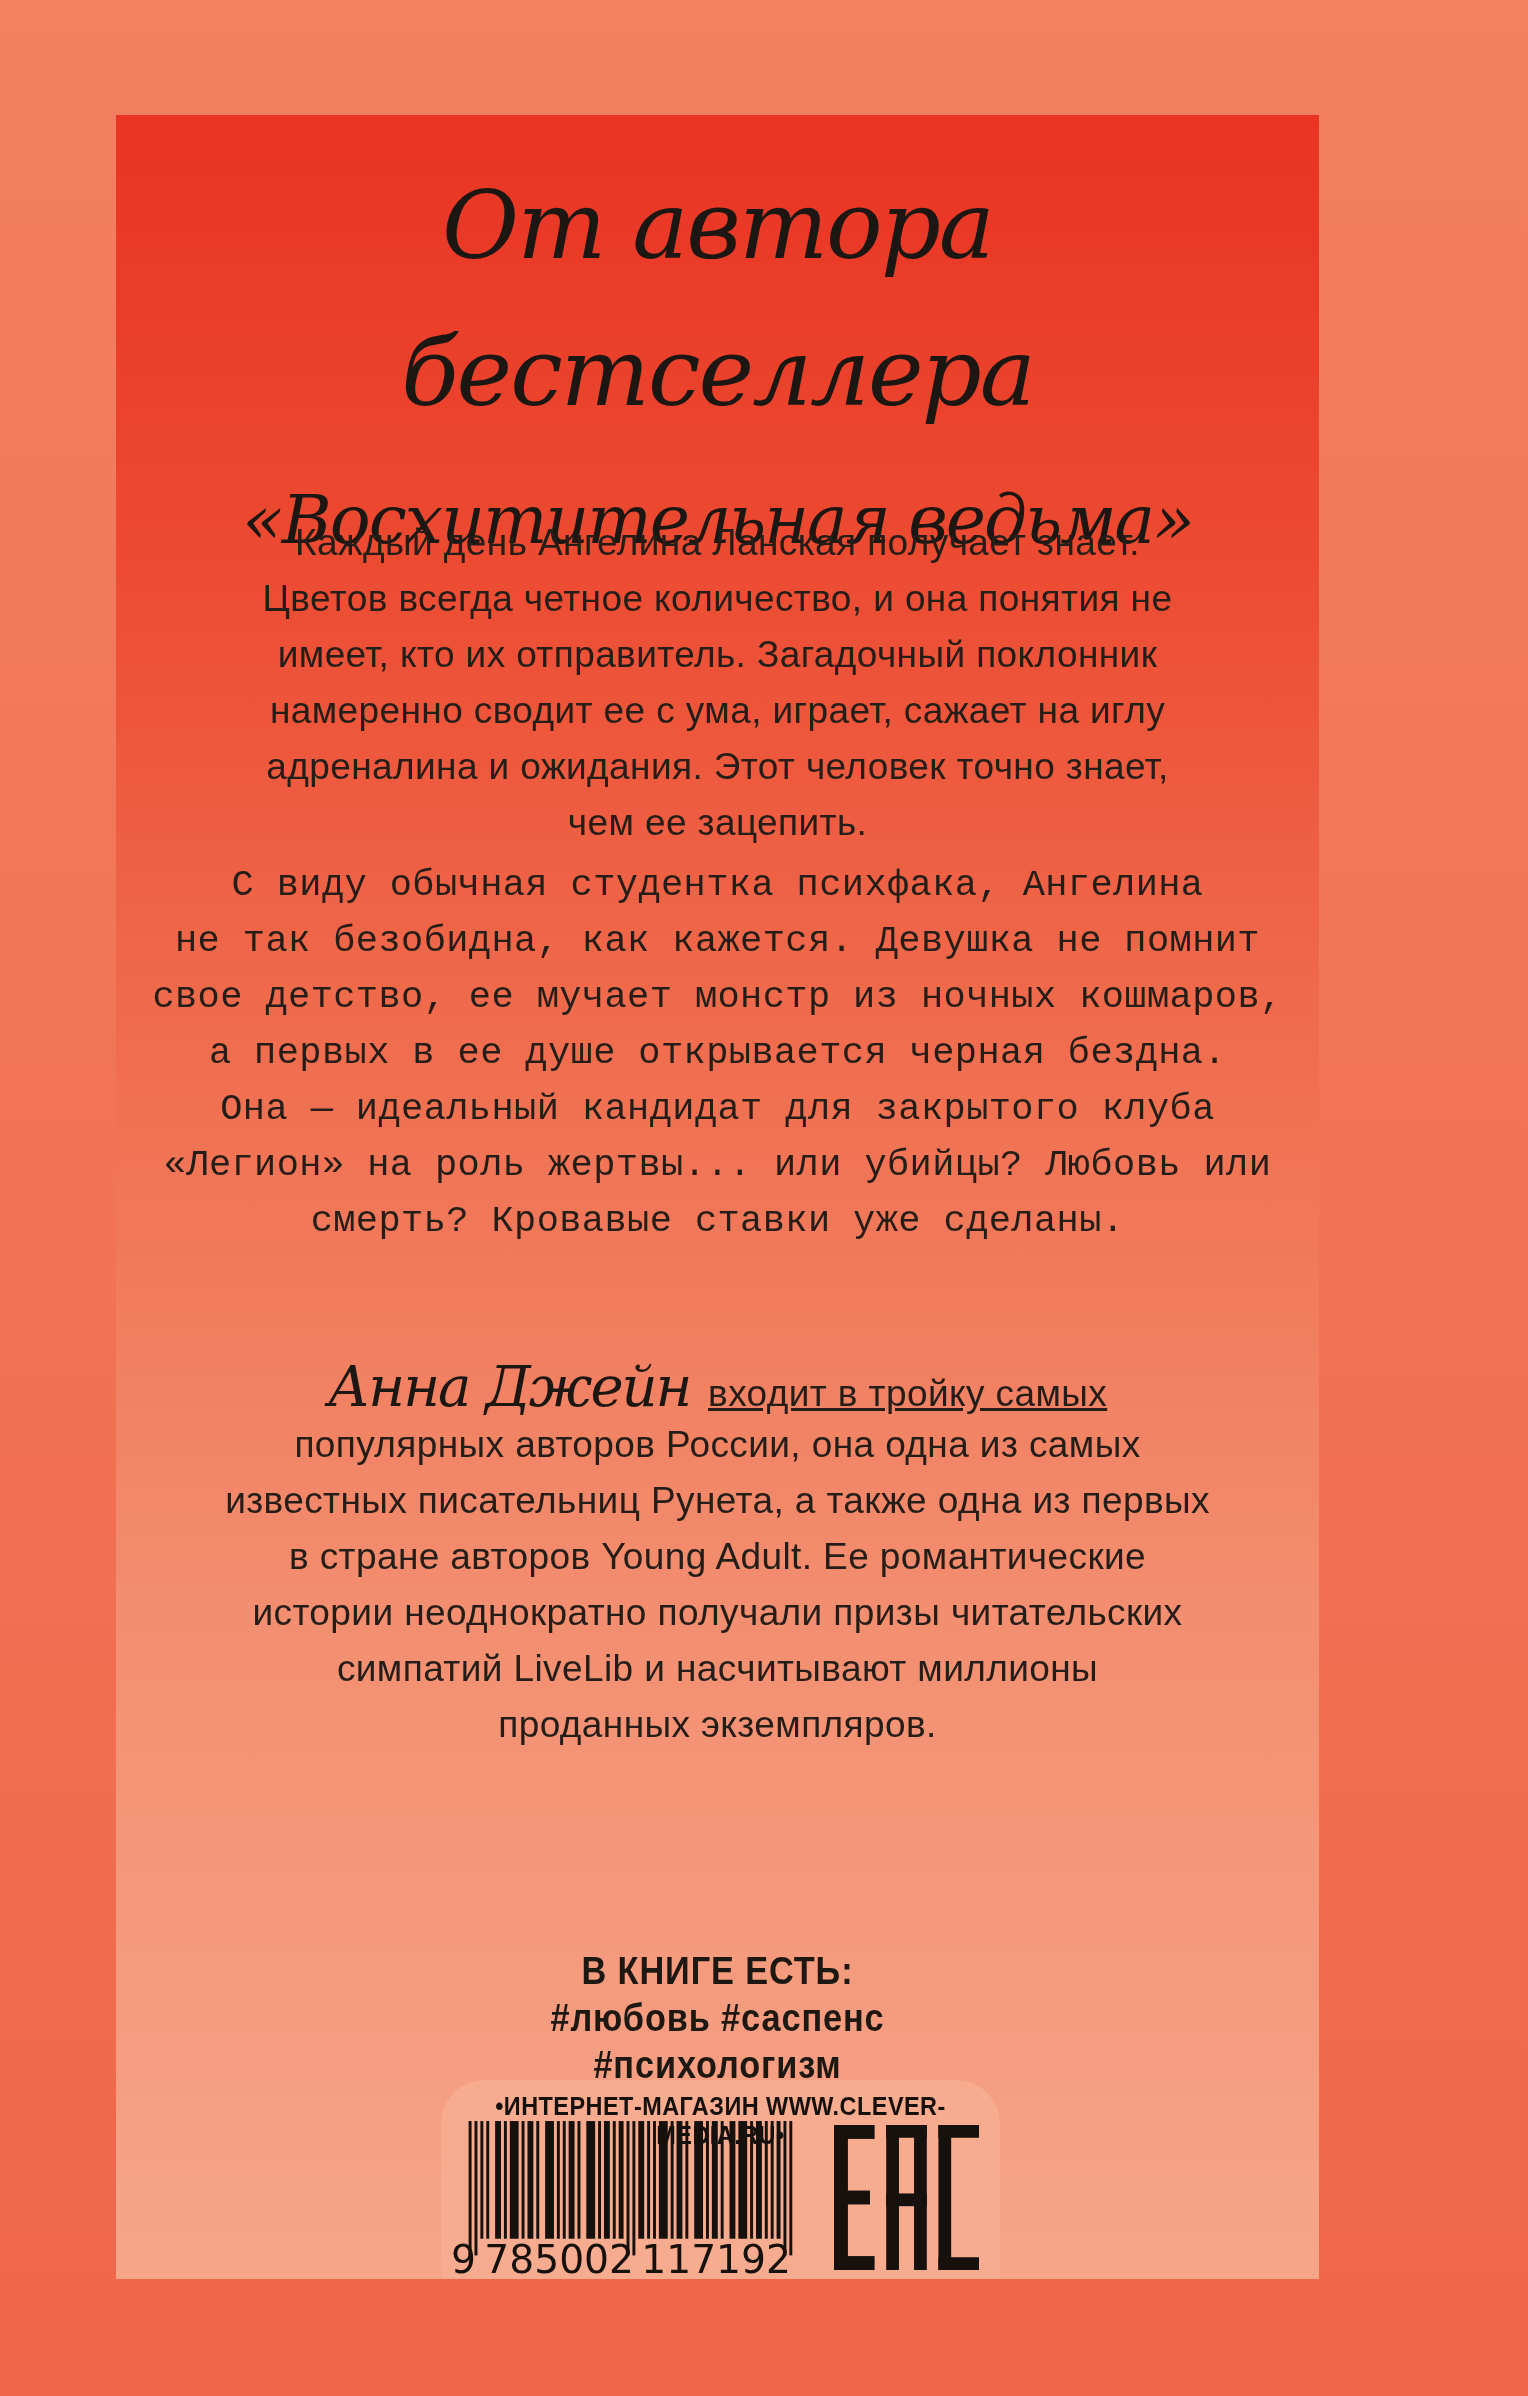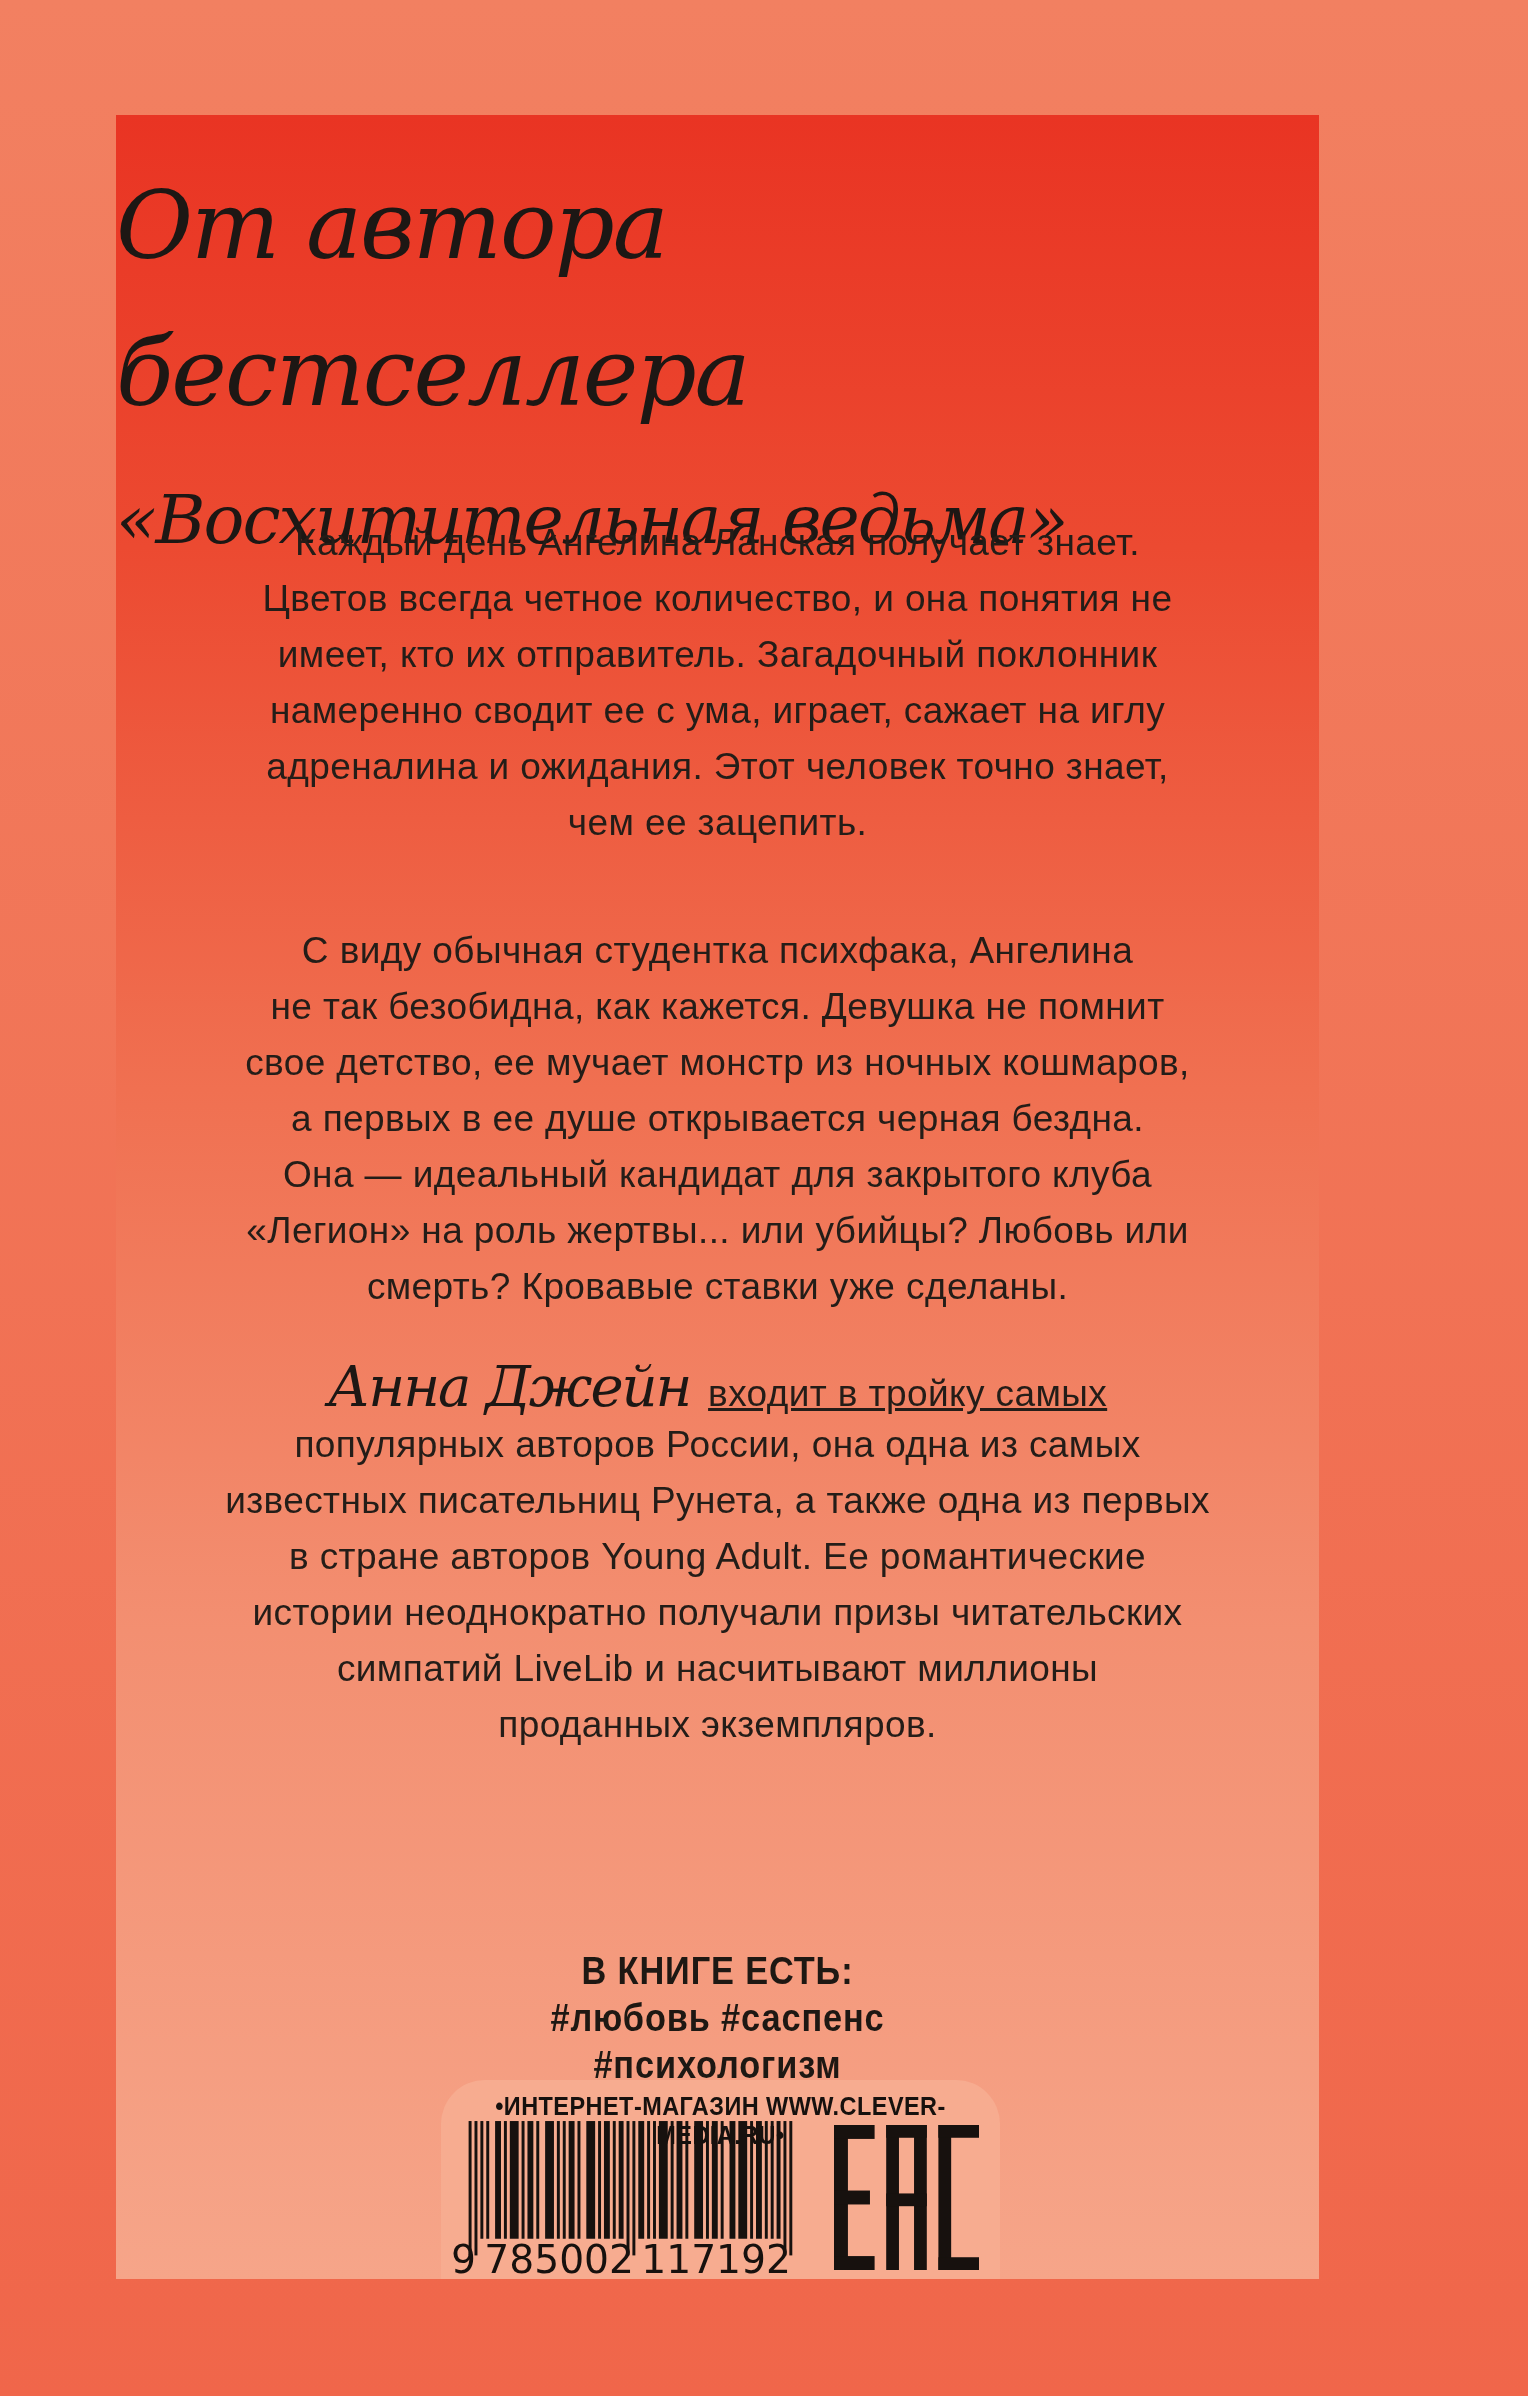--- a/index.html
+++ b/index.html
@@ -9,34 +9,34 @@
     background:linear-gradient(180deg,#F28061 0%,#F0664A 100%);
     overflow:hidden;
     font-family:"Liberation Sans",sans-serif;
   }
   .cover{
     position:absolute;left:116px;top:115px;width:1203px;height:2164px;
     background:linear-gradient(180deg,#E93423 0%,#EC4A31 20%,#F07051 45%,#F38F71 70%,#F6A589 100%);
     overflow:hidden;
   }
   .script{
-    position:absolute;left:0;width:100%;text-align:left;
+    position:absolute;left:0;width:100%;text-align:center;
     font-family:"DejaVu Serif",serif;font-style:italic;font-weight:400;
     color:#1D1714;letter-spacing:-2px;
   }
   .script-block{top:37px;}
   .script-l1{font-size:94px;line-height:147px;}
   .script-l2{font-size:68px;line-height:147px;}
   .para{
     position:absolute;left:0;width:100%;text-align:center;
     font-size:37px;line-height:56px;letter-spacing:0.4px;
     color:#241D18;
   }
   .para1{top:400px;}
-  .para2{top:808px;}
+  .para2{top:742px;font-family:Liberation Mono, monospace;}
   .author-first{
     position:absolute;left:0;top:1215px;width:100%;height:113px;
     display:flex;justify-content:center;align-items:baseline;gap:17.6px;
     color:#241D18;
   }
   .author-name{
     font-family:"DejaVu Serif",serif;font-style:italic;font-weight:400;
     font-size:56px;letter-spacing:-2px;color:#1D1714;line-height:113px;
   }
   .author-rest{font-size:37px;letter-spacing:0.4px;text-decoration:underline;}

